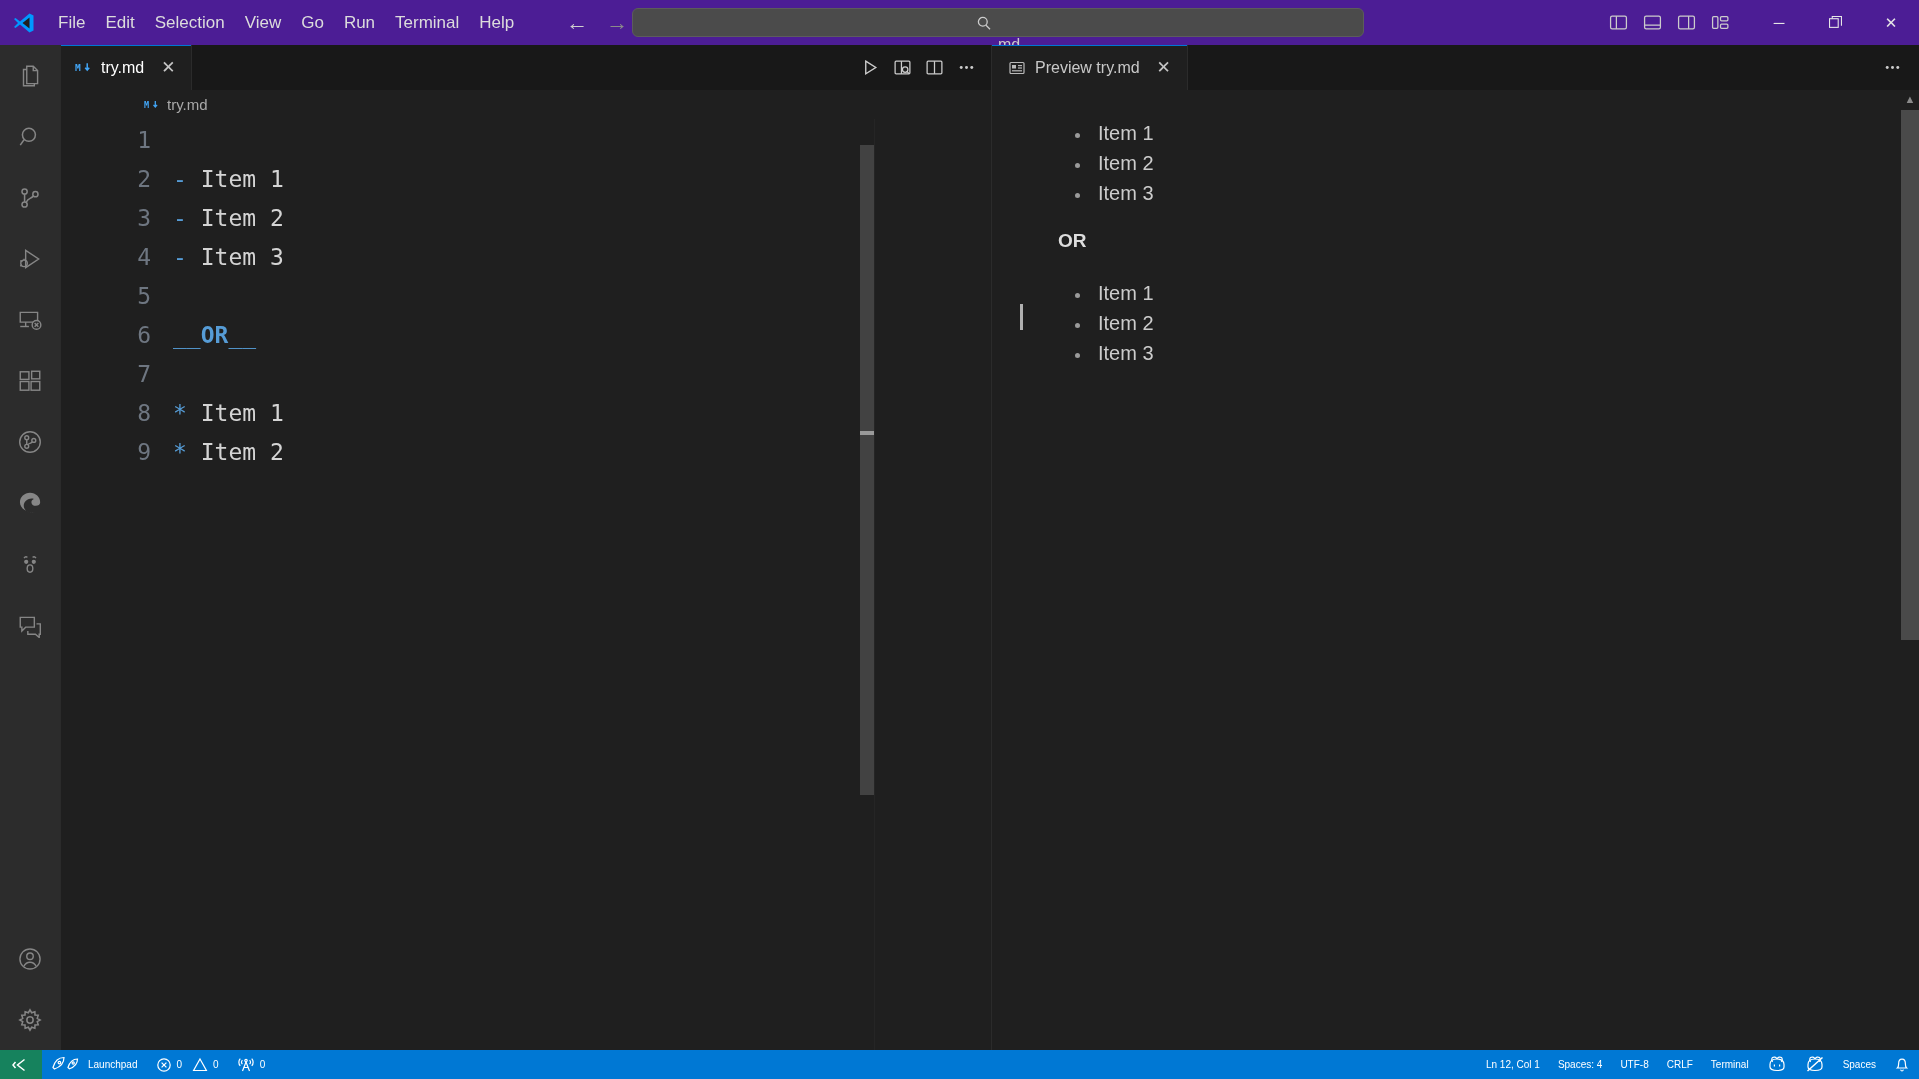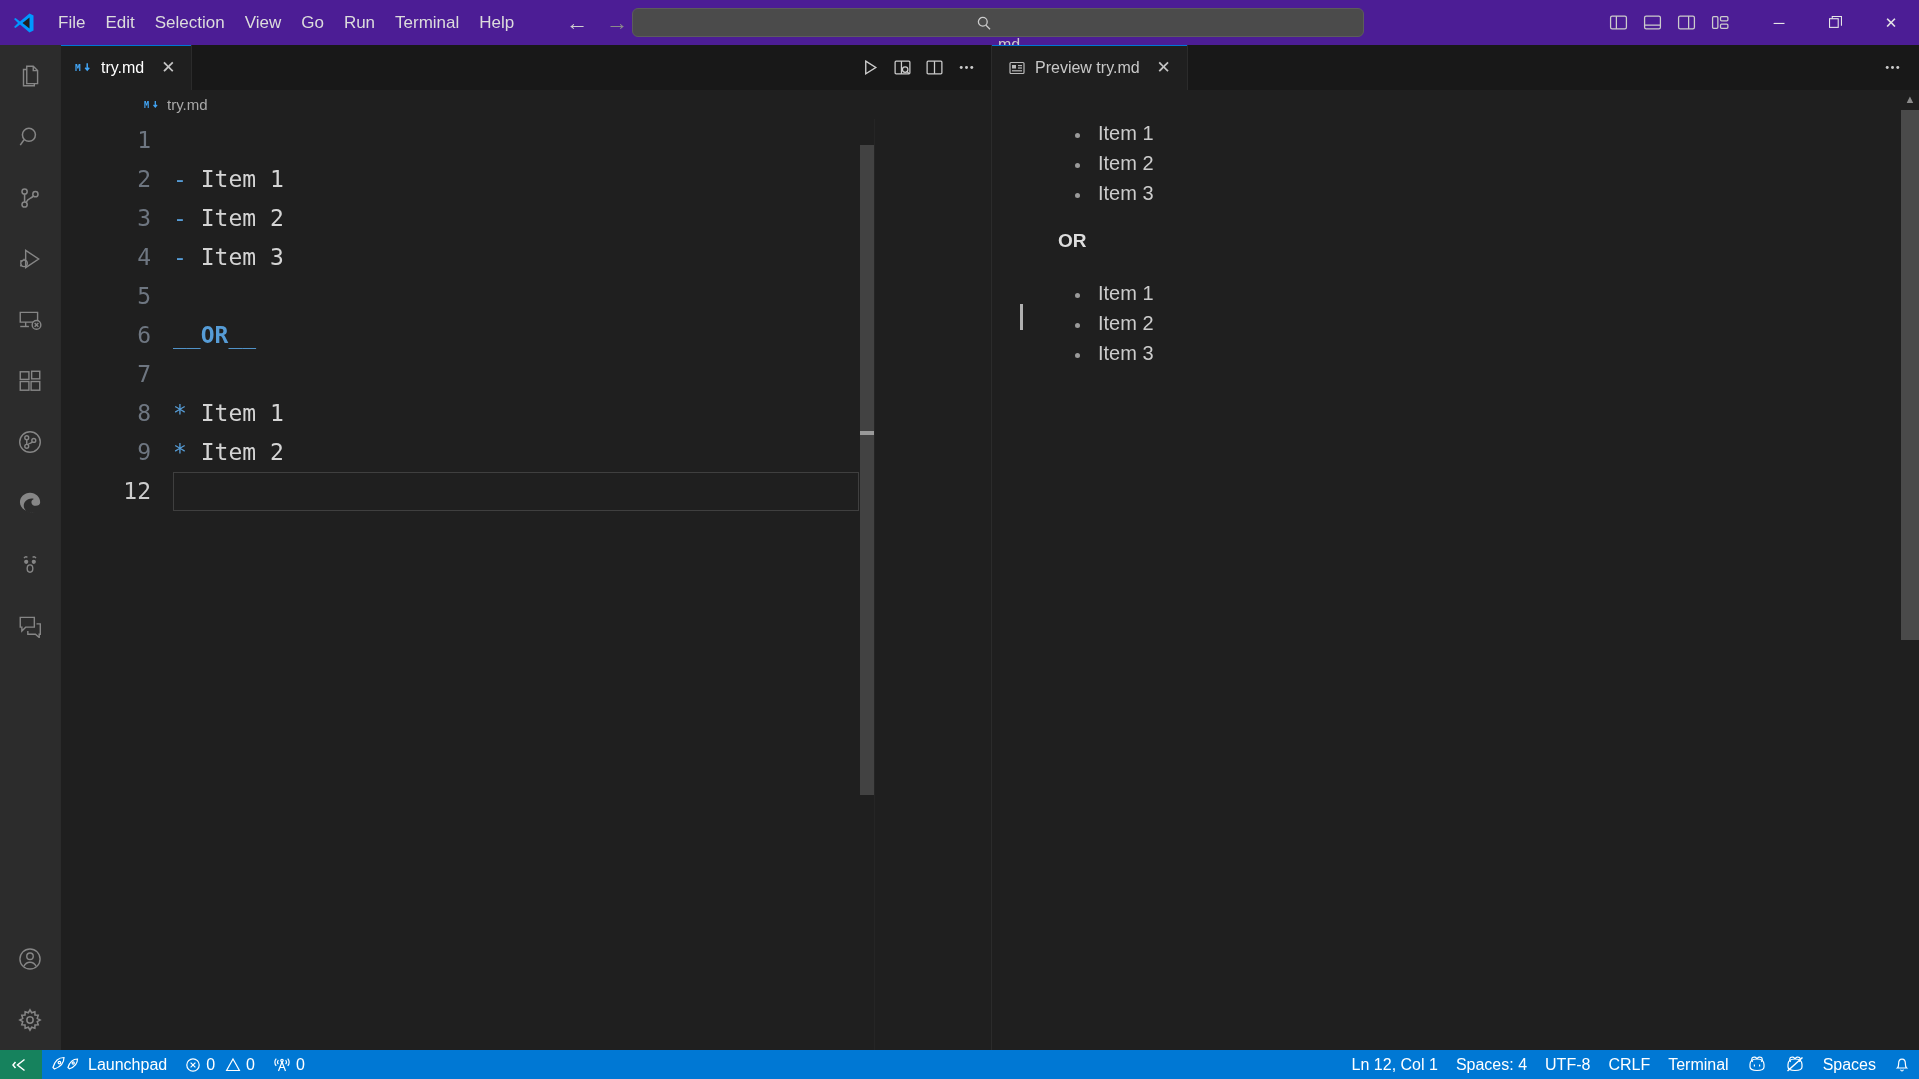--- a/index.html
+++ b/index.html
@@ -182,21 +182,21 @@
     position: absolute; top: 2px; left: 0; width: 18px; height: 14px;
     display: flex; align-items: center; justify-content: center; color: #8a8a8a; font-size: 11px;
   }
   .preview-scroll-thumb {
     position: absolute; top: 20px; left: 0; width: 18px; height: 530px; background: #4a4a4a;
   }
 
   
   .statusbar {
     height: 29px; flex: 0 0 29px; background: #0078d4; display: flex;
-    align-items: center; color: #ffffff; font-size: 16px;
+    align-items: center; color: #ffffff; font-size: 10px;
   }
   .remote-indicator {
     background: #16825d; height: 29px; display: flex; align-items: center;
     padding: 0 12px; color: #ffffff; cursor: default;
   }
   .status-item {
     display: flex; align-items: center; gap: 5px; padding: 0 9px; height: 29px;
     cursor: default; white-space: nowrap;
   }
   .status-right { margin-left: auto; display: flex; align-items: center; }
@@ -474,25 +474,20 @@
           <span class="code-text"><span class="md-bullet">*</span><span> Item 1</span></span>
         </div>
 
         <div class="code-line">
           <span class="ln">9</span>
           <span class="code-text"><span class="md-bullet">*</span><span> Item 2</span></span>
         </div>
 
 
 
-        <div class="code-line">
-          <span class="ln current">12</span>
-          <span class="code-text"></span>
-          <span class="current-line-box"></span>
-        </div>
 
       </div>
 
       <div class="editor-scroll">
         <div class="editor-scroll-thumb">
           <div class="scroll-marker" style="top:286px"></div>
         </div>
       </div>
       <div class="minimap-strip"></div>
     </div>

